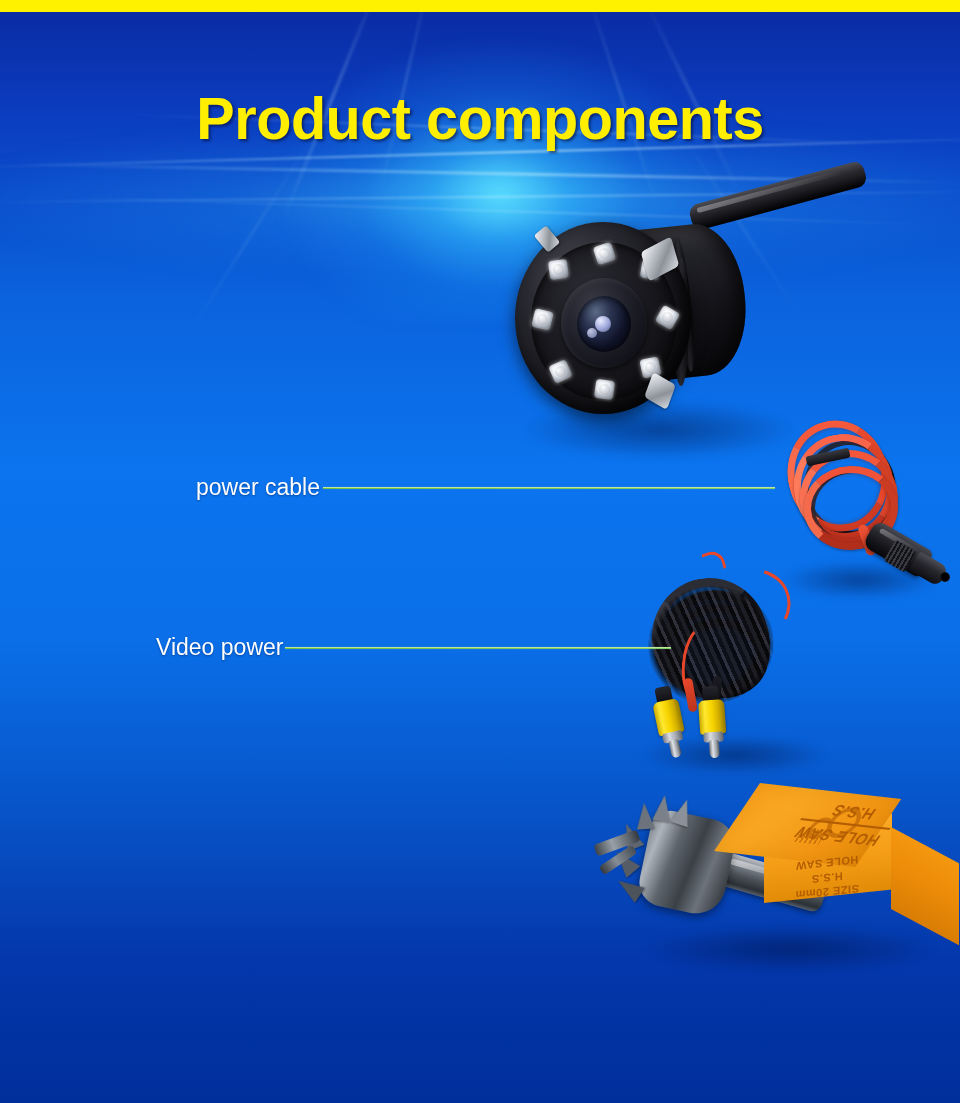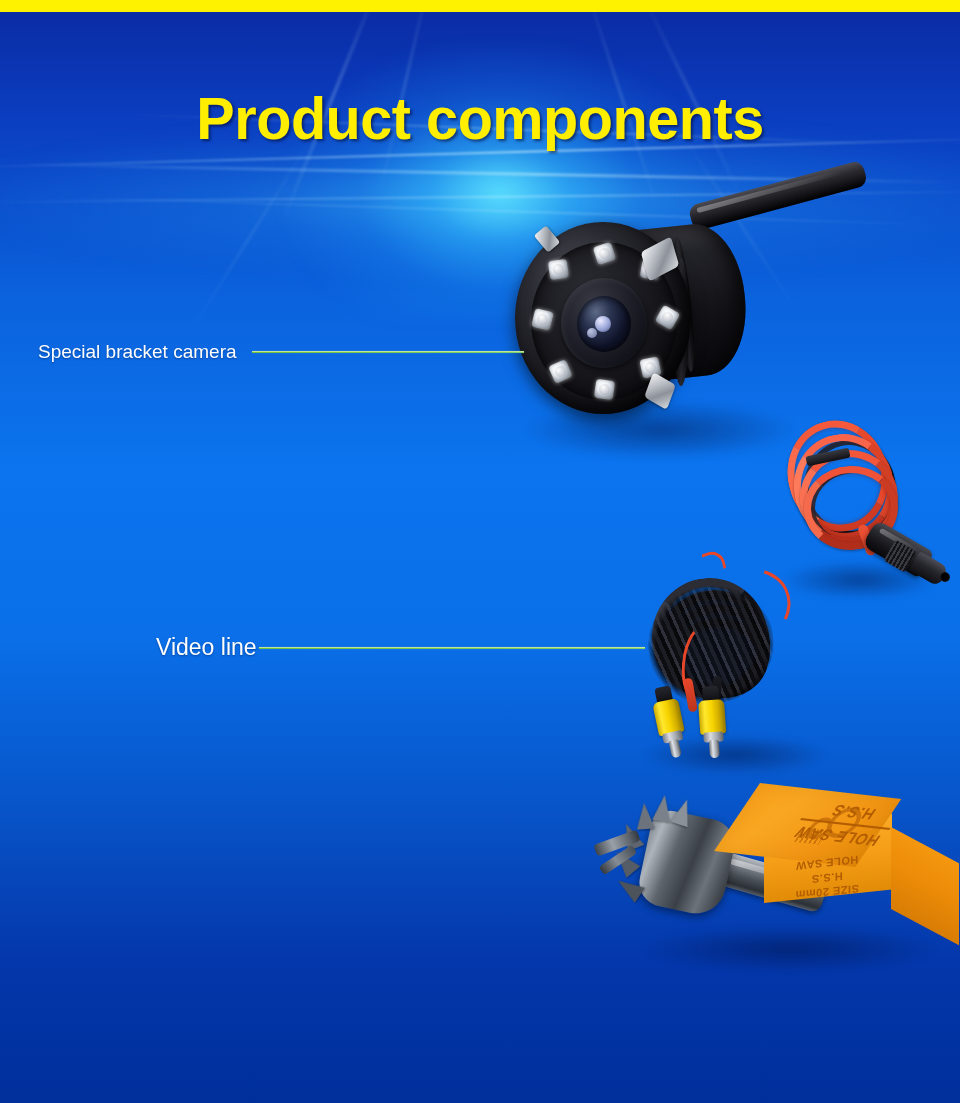--- a/index.html
+++ b/index.html
@@ -507,28 +507,28 @@
   <div class="ray r5"></div>
   <div class="diag d1"></div>
   <div class="diag d2"></div>
   <div class="diag d3"></div>
   <div class="diag d4"></div>
   <div class="diag d5"></div>
   <div class="diag d6"></div>
 
   <div class="title">Product components</div>
 
-  <div class="callout" id="co-camera">
-    <span class="lbl">Special bracket camera</span>
+
+  <div class="callout" id="co-power">
+    <span class="lbl">power cable</span>
     <span class="line"></span>
   </div>
 
-
   <div class="callout" id="co-video">
-    <span class="lbl">Video line</span>
+    <span class="lbl">Video power</span>
     <span class="line"></span>
   </div>
 
 
   <div class="shadow-soft" style="left:520px; top:400px; width:280px; height:60px;"></div>
   <div id="camera-photo">
     <div class="cam-cable"></div>
     <div class="cam-barrel"></div>
     <div class="cam-ring-band"></div>
     <div class="clip c-arc"></div>

